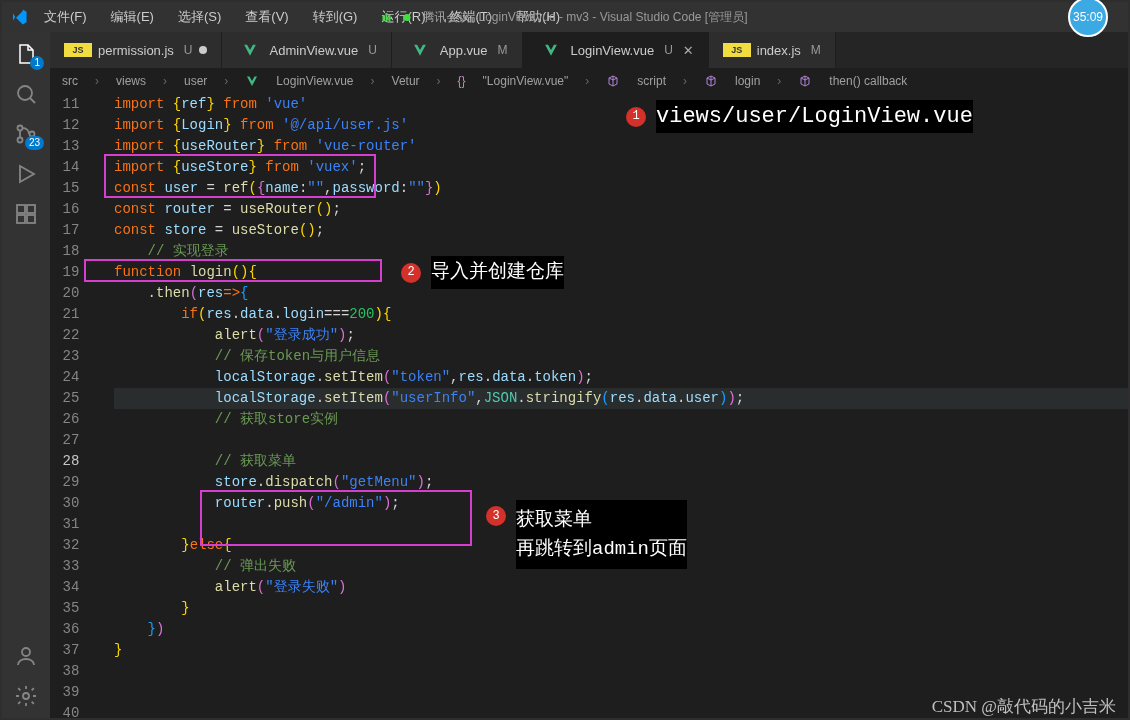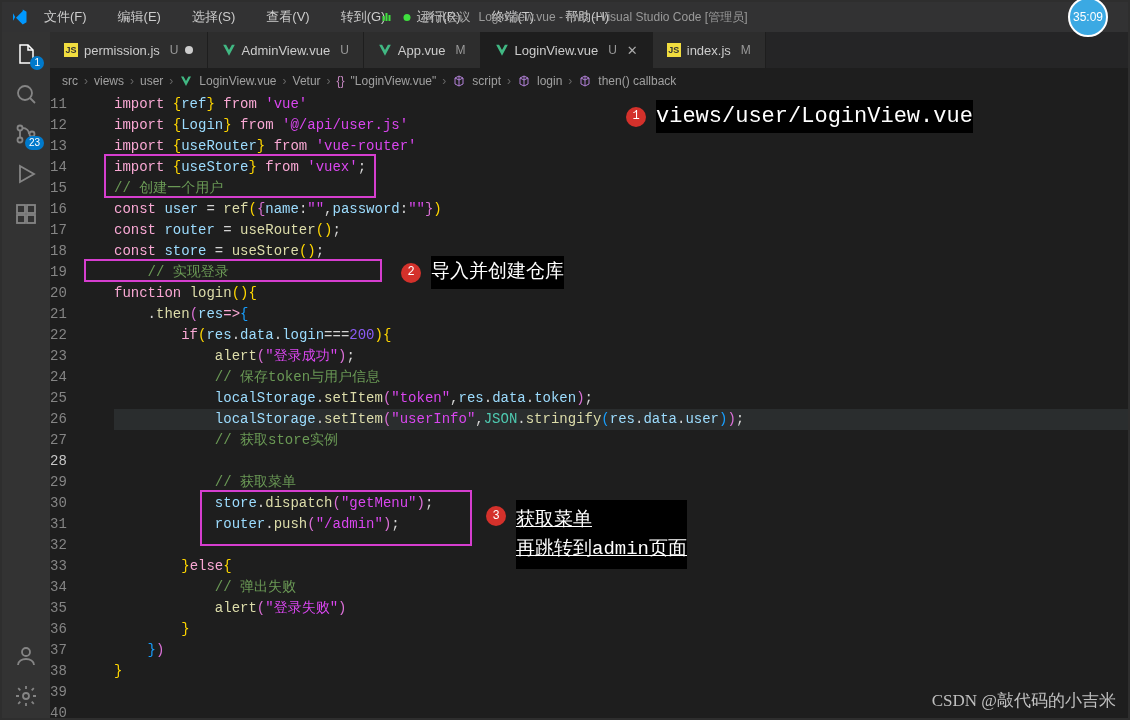--- a/index.html
+++ b/index.html
@@ -1,20 +1,20 @@
 <!DOCTYPE html>
 <html><head>
 <meta charset="utf-8">
 <style>
 * { margin:0; padding:0; box-sizing:border-box; }
 body { font-family: "Segoe UI", "Microsoft YaHei", sans-serif; background:#1e1e1e; color:#ccc; overflow:hidden; width:1130px; height:720px; position:relative; }
 .app { display:flex; flex-direction:column; height:720px; border:2px solid #2e2e2e; }
 .titlebar { display:flex; align-items:center; height:30px; background:#323233; color:#ccc; font-size:13px; padding:0 8px; position:relative; }
 .titlebar .logo { width:18px; height:18px; display:flex; align-items:center; justify-content:center; margin-right:10px; }
-.titlebar .menus { display:flex; gap:19px; }
+.titlebar .menus { display:flex; gap:12px; }
 .titlebar .menus span { padding:4px 6px; cursor:default; }
 .titlebar .center { position:absolute; left:50%; transform:translateX(-50%); display:flex; align-items:center; gap:8px; font-size:12px; color:#aaa; }
 .titlebar .clock { position:absolute; right:20px; width:40px; height:40px; border-radius:50%; background:#3ba9e3; display:flex; align-items:center; justify-content:center; font-size:12px; color:#fff; border:2px solid #fff; top:-5px; }
 .titlebar .meet { display:flex; align-items:center; gap:12px; }
 .titlebar .meet .bars span { display:inline-block; width:2px; background:#3fe03f; margin-right:1px; }
 .titlebar .dot-g { width:7px; height:7px; border-radius:50%; background:#3fe03f; display:inline-block; }
 
 .main { display:flex; flex:1; min-height:0; }
 .activitybar { width:48px; background:#333; display:flex; flex-direction:column; align-items:center; padding-top:10px; gap:16px; position:relative; }
 .activitybar .icon { width:24px; height:24px; color:#858585; display:flex; align-items:center; justify-content:center; position:relative; }
@@ -22,45 +22,45 @@
 .activitybar .badge { position:absolute; background:#007acc; color:#fff; font-size:10px; border-radius:8px; padding:0 4px; bottom:-4px; right:-6px; line-height:14px; }
 .activitybar .bottom { position:absolute; bottom:10px; display:flex; flex-direction:column; gap:16px; align-items:center; }
 
 .editor-area { flex:1; display:flex; flex-direction:column; min-width:0; background:#1e1e1e; }
 .tabs { display:flex; height:36px; background:#252526; }
 .tab { display:flex; align-items:center; padding:0 14px; gap:6px; font-size:13px; background:#2d2d2d; color:#ccc; border-right:1px solid #1e1e1e; position:relative; }
 .tab.active { background:#1e1e1e; }
 .tab .tdot { width:8px; height:8px; border-radius:50%; background:#ccc; display:inline-block; }
 .tab .status { color:#9a9a9a; margin-left:4px; font-size:12px; }
 .tab .close { color:#aaa; margin-left:4px; font-size:13px; }
-.ticon { width:14px; height:14px; display:flex; align-items:center; justify-content:center; }
+.ticon { width:28px; height:14px; display:flex; align-items:center; justify-content:center; }
 .ticon.js { background:#f1dd3f; color:#333; font-size:9px; font-weight:bold; }
 .ticon.vue { color:#41b883; font-weight:bold; }
 
-.breadcrumb { display:flex; align-items:center; height:26px; padding:0 12px; font-size:12px; color:#a0a0a0; gap:6px; background:#1e1e1e; }
+.breadcrumb { display:flex; align-items:center; height:26px; padding:0 12px; font-size:12px; color:#a0a0a0; gap:17px; background:#1e1e1e; }
 .breadcrumb .sep { color:#666; }
 .breadcrumb .bicon { width:14px; height:14px; display:flex; align-items:center; justify-content:center; }
 
 .code { flex:1; display:flex; font-family: Consolas, "Courier New", monospace; font-size:14px; line-height:21px; position:relative; overflow:hidden; }
-.gutter { width:56px; text-align:left; color:#858585; padding-right:14px; user-select:none; background:#1e1e1e; }
+.gutter { width:56px; text-align:center; color:#858585; padding-right:14px; user-select:none; background:#1e1e1e; }
 .gutter .ln { height:21px; }
 .gutter .ln.curr { color:#c6c6c6; }
 .lines { flex:1; position:relative; padding-left:8px; }
 .line { height:21px; white-space:pre; color:#d4d4d4; }
 .line.hl { background:#2a2d2e; }
-.kw { color:#f9a8d4; } .fn { color:#dcdcaa; } .str { color:#d946ef; } .cmt { color:#6a9955; } .id { color:#9cdcfe; } .cls { color:#4ec9b0; } .num { color:#8b5cf6; }
+.kw { color:#f97316; } .fn { color:#dcdcaa; } .str { color:#3b82f6; } .cmt { color:#6a9955; } .id { color:#9cdcfe; } .cls { color:#4ec9b0; } .num { color:#22c55e; }
 .punct { color:#d4d4d4; }
 .brY { color:#FFD700; } .brP { color:#DA70D6; } .brB { color:#179FFF; }
 
 .hlbox { position:absolute; border:2px solid #d63ecf; pointer-events:none; }
 .anno { position:absolute; display:flex; align-items:center; gap:10px; }
 .anno .num-b { width:20px; height:20px; border-radius:50%; background:#d4312b; color:#fff; font-size:12px; display:flex; align-items:center; justify-content:center; }
 .anno .txt { background:#000; color:#fff; padding:6px 0; font-size:19px; }
 
-.watermark { position:absolute; right:14px; bottom:8px; color:#dcdcdc; font-size:17px; opacity:.85; font-family:"Microsoft YaHei"; }
+.watermark { position:absolute; right:14px; bottom:2px; color:#dcdcdc; font-size:17px; opacity:.85; font-family:"Microsoft YaHei"; }
 </style>
 </head>
 <body>
 <div class="app">
 
 <div class="titlebar">
   <div class="logo">
     <svg viewBox="0 0 24 24" width="18" height="18">
           <path fill="#0098ff" d="M17 2l5 3v14l-5 3-9-9 9-9zM4 7l3 5-3 5V7z"></path>
         </svg>
@@ -264,28 +264,27 @@
         <div class="anno" style="left:520px; top:6px;">
           <div class="num-b">1</div>
           <div class="txt" style="font-size:22px;">views/user/LoginView.vue</div>
         </div>
         <div class="anno" style="left:295px; top:162px;">
           <div class="num-b">2</div>
           <div class="txt">导入并创建仓库</div>
         </div>
         <div class="anno" style="left:380px; top:406px; align-items:flex-start;">
           <div class="num-b" style="margin-top:6px;">3</div>
-          <div class="txt" id="anno3" style="white-space:pre; line-height:1.5;text-decoration:underline;">获取菜单
+          <div class="txt" id="anno3" style="white-space:pre; line-height:1.5;">获取菜单
 再跳转到admin页面</div>
         </div>
       <div class="line"><span class="kw">import </span><span class="brY">{</span><span class="id">ref</span><span class="brY">}</span><span class="kw"> from </span><span class="str">'vue'</span></div>
             <div class="line"><span class="kw">import </span><span class="brY">{</span><span class="id">Login</span><span class="brY">}</span><span class="kw"> from </span><span class="str">'@/api/user.js'</span></div>
             <div class="line"><span class="kw">import </span><span class="brY">{</span><span class="id">useRouter</span><span class="brY">}</span><span class="kw"> from </span><span class="str">'vue-router'</span></div>
             <div class="line"><span class="kw">import </span><span class="brY">{</span><span class="id">useStore</span><span class="brY">}</span><span class="kw"> from </span><span class="str">'vuex'</span><span class="punct">;</span></div>
-            <div class="line"><span class="cmt">// 创建一个用户</span></div>
             <div class="line"><span class="kw">const </span><span class="id">user</span><span class="punct"> = </span><span class="fn">ref</span><span class="brY">(</span><span class="brP">{</span><span class="id">name</span><span class="punct">:</span><span class="str">""</span><span class="punct">,</span><span class="id">password</span><span class="punct">:</span><span class="str">""</span><span class="brP">}</span><span class="brY">)</span></div>
             <div class="line"><span class="kw">const </span><span class="id">router</span><span class="punct"> = </span><span class="fn">useRouter</span><span class="brY">()</span><span class="punct">;</span></div>
             <div class="line"><span class="kw">const </span><span class="id">store</span><span class="punct"> = </span><span class="fn">useStore</span><span class="brY">()</span><span class="punct">;</span></div>
             <div class="line"><span>    </span><span class="cmt">// 实现登录</span></div>
             <div class="line"><span class="kw">function </span><span class="fn">login</span><span class="brY">()</span><span class="brY">{</span></div>
             <div class="line"><span>    </span><span class="punct">.</span><span class="fn">then</span><span class="brP">(</span><span class="id">res</span><span class="kw">=&gt;</span><span class="brB">{</span></div>
             <div class="line"><span>        </span><span class="kw">if</span><span class="brY">(</span><span class="id">res</span><span class="punct">.</span><span class="id">data</span><span class="punct">.</span><span class="id">login</span><span class="punct">===</span><span class="num">200</span><span class="brY">)</span><span class="brY">{</span></div>
             <div class="line"><span>            </span><span class="fn">alert</span><span class="brP">(</span><span class="str">"登录成功"</span><span class="brP">)</span><span class="punct">;</span></div>
             <div class="line"><span>            </span><span class="cmt">// 保存token与用户信息</span></div>
             <div class="line"><span>            </span><span class="id">localStorage</span><span class="punct">.</span><span class="fn">setItem</span><span class="brP">(</span><span class="str">"token"</span><span class="punct">,</span><span class="id">res</span><span class="punct">.</span><span class="id">data</span><span class="punct">.</span><span class="id">token</span><span class="brP">)</span><span class="punct">;</span></div>

